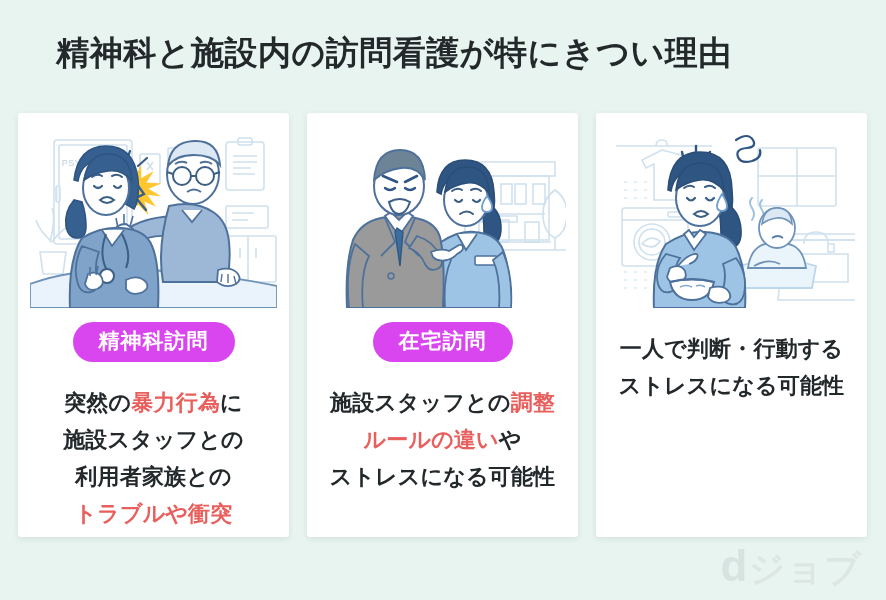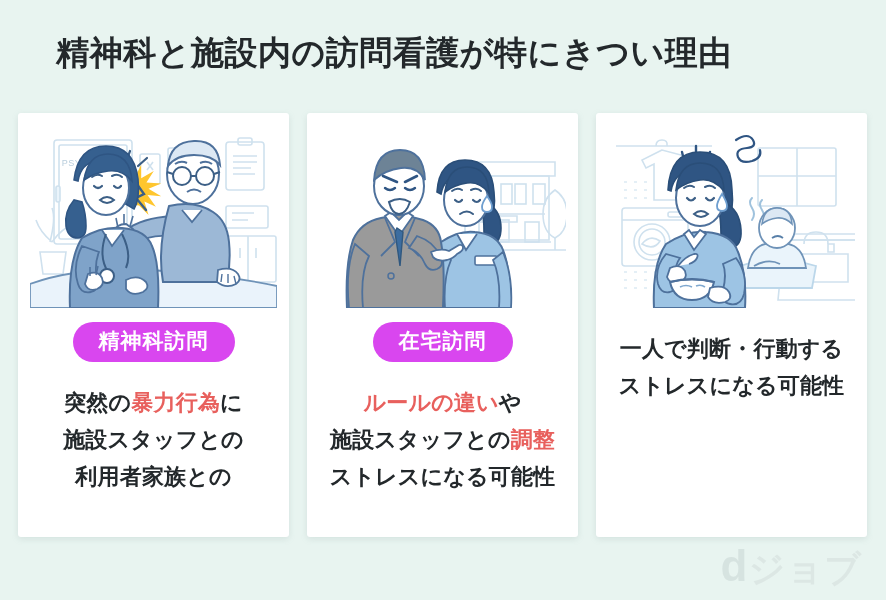--- a/index.html
+++ b/index.html
@@ -223,20 +223,23 @@
     <div class="body-text">
       <div class="line">
         <span>突然の</span><span class="hl">暴力行為</span><span>に</span>
       </div>
       <div class="line">
         <span>施設スタッフとの</span>
       </div>
       <div class="line">
         <span>利用者家族との</span>
       </div>
+      <div class="line">
+        <span class="hl">トラブルや衝突</span>
+      </div>
     </div>
   </div>
 
   <div class="card">
     <div class="illus">
       <svg viewBox="0 0 247 184" xmlns="http://www.w3.org/2000/svg">
         <rect x="0" y="0" width="247" height="184" fill="#ffffff"></rect>
 
         <g stroke="#cfe1ee" stroke-width="1.6" fill="none">
           <path d="M140 38 h96 v14 h-96 z"></path>
@@ -299,24 +302,24 @@
         <path d="M66 64 q5 4 10 0 M86 64 q5 4 10 0" stroke="#2f5583" stroke-width="2.4" fill="none" stroke-linecap="round"></path>
 
         <path d="M70 78 q11 -6 21 0 q-4 12 -11 12 q-7 0 -10 -12 z" fill="#ffffff" stroke="#3c5f86" stroke-width="2"></path>
       </svg>
     </div>
 
     <div class="badge">在宅訪問</div>
 
     <div class="body-text">
       <div class="line">
+        <span>施設スタッフとの</span><span class="hl">調整</span>
+      </div>
+      <div class="line">
         <span class="hl">ルールの違い</span><span>や</span>
-      </div>
-      <div class="line">
-        <span>施設スタッフとの</span><span class="hl">調整</span>
       </div>
       <div class="line">
         <span>ストレスになる可能性</span>
       </div>
     </div>
   </div>
 
   <div class="card">
     <div class="illus">
       <svg viewBox="0 0 247 184" xmlns="http://www.w3.org/2000/svg">

